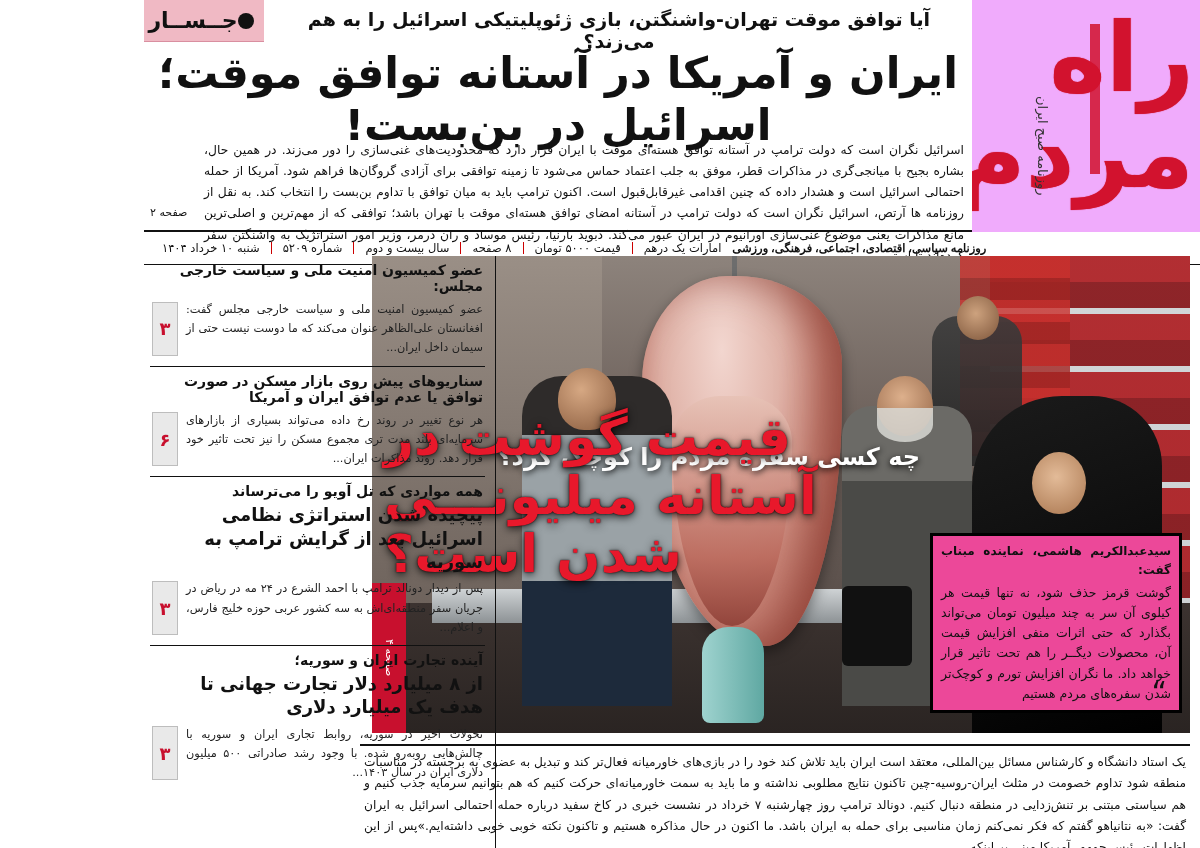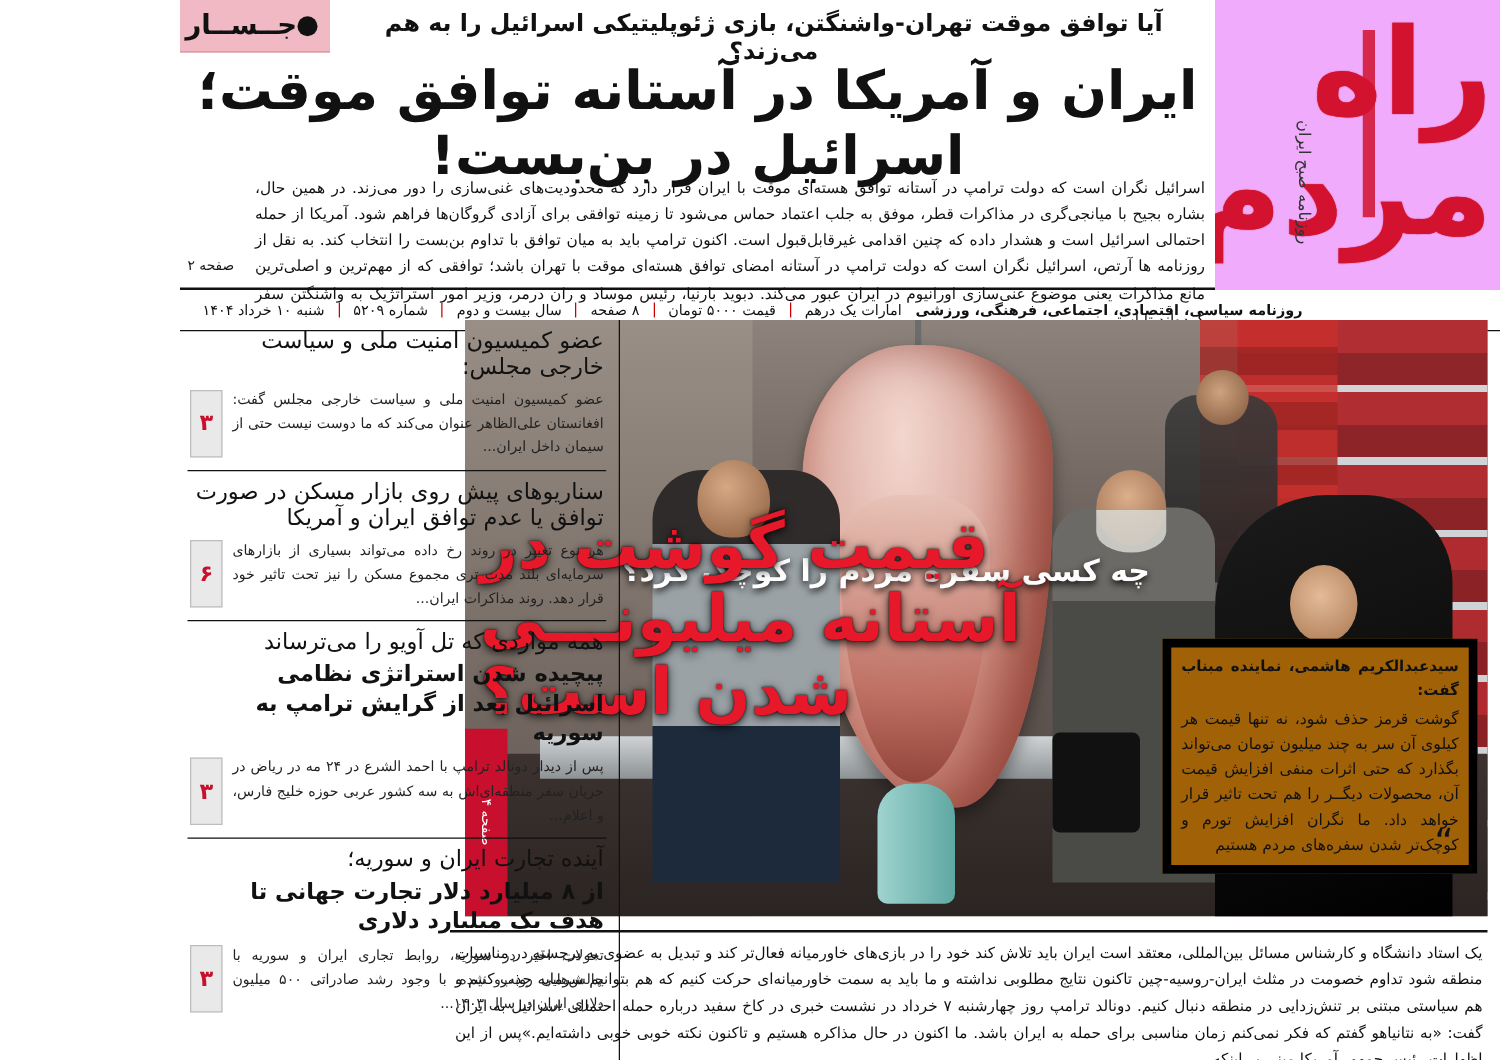--- a/index.html
+++ b/index.html
@@ -69,21 +69,21 @@
 
   
   .infobar {
     position: absolute; top: 232px; right: 0; left: 0; height: 22px;
     border-bottom: 1px solid #111; display: flex; flex-direction: row-reverse;
     align-items: center; direction: rtl; font-size: 11.5px; color: #111;
     padding: 16px 8px; gap: 1px;
   }
   .infobar .cell { padding: 0 10px; white-space: nowrap; }
   .infobar .sep { width:1px; height: 12px; background:#c00; }
-  .infobar .slogan { margin-right: auto; font-weight: bold; }
+  .infobar .slogan { margin-right: auto; font-weight: bold; font-family: Liberation Serif, serif; }
 
   
   .body-area { position: absolute; top: 256px; right: 0; left: 0; bottom: 0; }
 
   .left-col {
     position: absolute; top: 0; bottom: 0; right: 0; width: 840px;
   }
   .right-col {
     position: absolute; top: 0; bottom: 0; left: 0; width: 352px;
     border-right: 1px solid #111; padding: 0 10px 0 6px;
@@ -197,24 +197,24 @@
     background:#eee; border:2px solid #b22; 
   }
 
   
   .photo-badge {
     position:absolute; left: 0; bottom: 0; width: 34px; height: 150px;
     background:#c8102e; color:#fff; font-size: 11px; text-align:center;
     writing-mode: vertical-rl; display:flex; align-items:center; justify-content:center;
   }
   .photo-quote-box {
-    position:absolute; right: 8px; bottom: 34px; width: 252px;
-    background:#a16207; color:#111; padding:6px 8px; direction: rtl;
+    position:absolute; right: 8px; bottom: 20px; width: 252px;
+    background:#ec4899; color:#111; padding:6px 8px; direction: rtl;
     font-size: 12.5px; line-height: 1.62; text-align: justify;
-    border: 7px solid #000000;
+    border: 3px solid #000000;
   }
   .photo-quote-box .q-src { font-weight: bold; display:block; margin-bottom:2px; font-size:12px;}
   .photo-quote-mark {
     position:absolute; right: 12px; bottom: 2px; font-size: 30px; color:#111; line-height:1;
   }
 
   .photo-kicker {
     position:absolute; right: 270px; bottom: 262px; color:#fff;
     font-size: 24px; font-weight: bold; direction: rtl;
     text-shadow: 0 2px 6px rgba(0,0,0,.9);
@@ -237,21 +237,21 @@
     color:#111; letter-spacing: -1px; margin: 6px 0 8px;
   }
   .bottom-text {
     direction: rtl; text-align: justify; font-size: 12.2px; line-height: 1.75;
     color:#111; columns: 1; padding: 0 4px;
   }
 
   
   .r-item { border-bottom: 1px solid #111; padding: 6px 2px 8px; position: relative; }
   .r-item:last-child { border-bottom: none; }
-  .r-over { font-size: 18px; font-weight: normal; color:#111; direction: rtl; margin-bottom: 4px; }
+  .r-over { font-size: 14px; font-weight: bold; color:#111; direction: rtl; margin-bottom: 4px; }
   .r-title { font-size: 22px; font-weight: bold; color:#111; direction: rtl; line-height: 1.3; letter-spacing:-.5px;}
   .r-title.small { font-size: 18px; }
   .r-body { font-size: 11.3px; color:#222; direction: rtl; text-align: justify; line-height: 1.7; margin-top: 6px; padding-left: 34px;}
   .r-pagebox {
     position:absolute; left: 2px; bottom: 10px; width: 26px; height: 54px;
     background: #e9e9e9; border: 1px solid #bdbdbd; color:#c8102e;
     font-size: 18px; font-weight: bold; display:flex; align-items:center; justify-content:center;
   }
 </style>
 </head>

